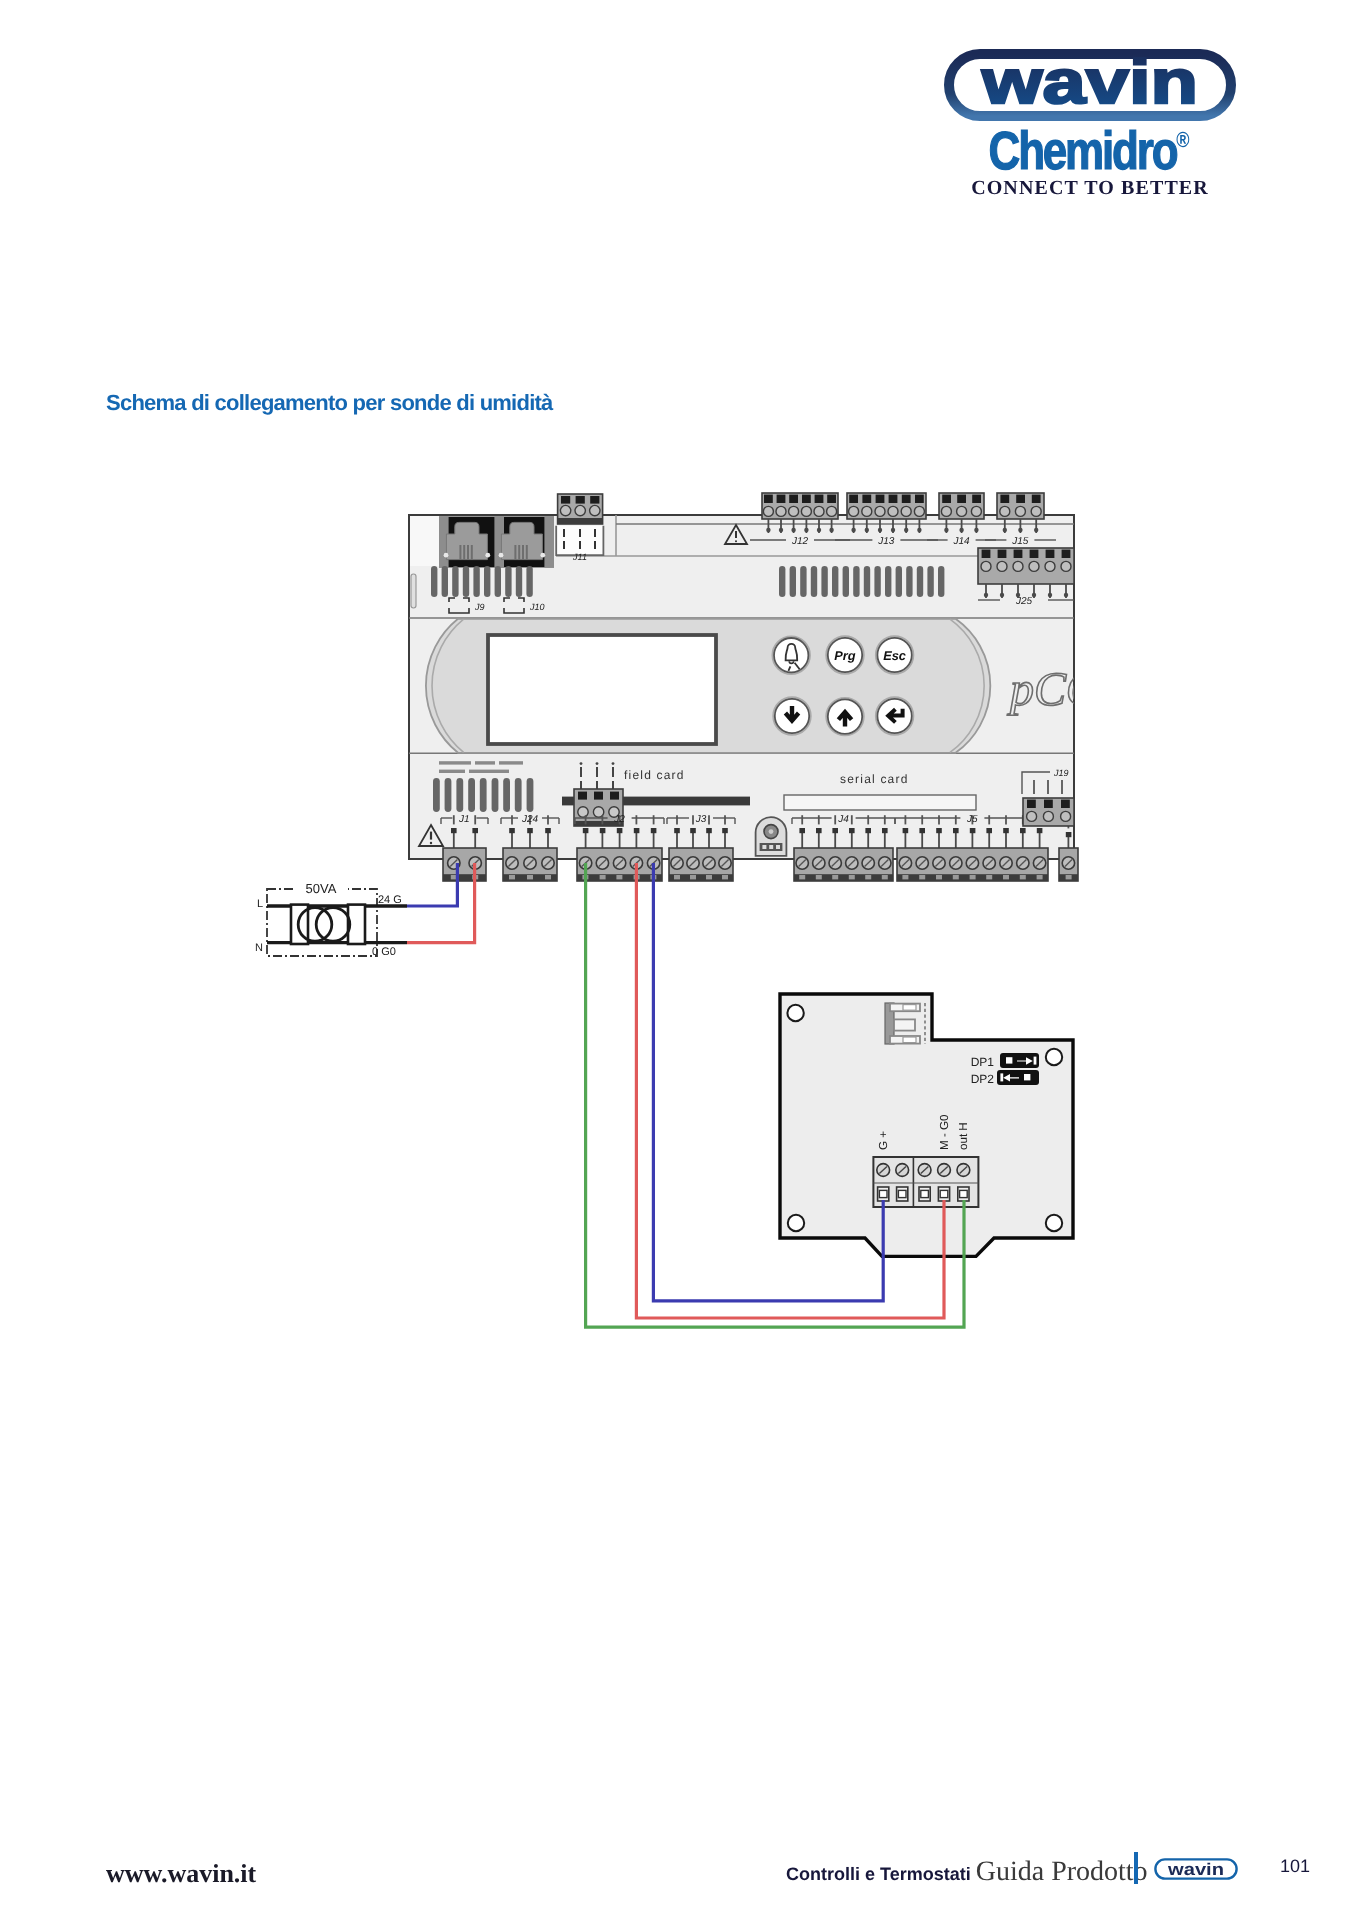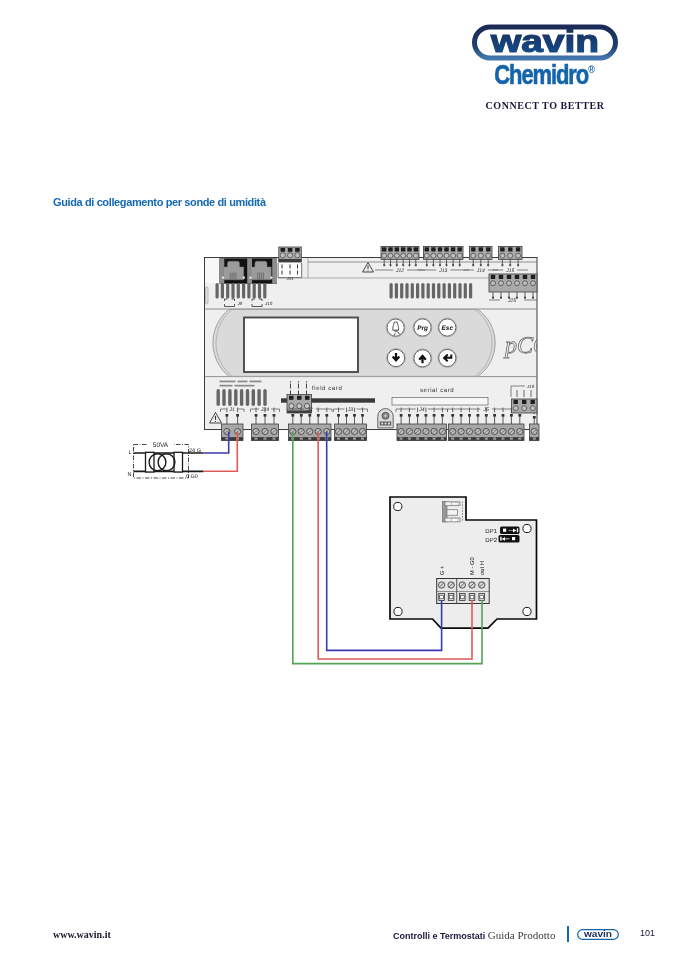--- a/index.html
+++ b/index.html
@@ -18,23 +18,23 @@
 <stop offset="0" stop-color="#1b2a56"></stop>
         <stop offset="1" stop-color="#14508f"></stop>
       </linearGradient>
     </defs>
 <rect x="4.5" y="5" width="141" height="31" rx="15.5" fill="#fff" stroke="url(#pillg)" stroke-width="5"></rect>
 <text x="21" y="29.5" font-family="Liberation Sans, sans-serif" font-size="31" font-weight="bold" fill="url(#txtg)" stroke="url(#txtg)" stroke-width="1.2" textLength="108" lengthAdjust="spacingAndGlyphs">wavin</text>
 </svg>
 
 <div class="abs" style="left:494px;top:60px;width:100px;text-align:center;font-size:22px;font-weight:bold;color:#1464aa;letter-spacing:-1.1px;transform:scaleY(1.22);transform-origin:top;-webkit-text-stroke:0.5px #1464aa;">Chemidro<span style="font-size:9px;vertical-align:9px;-webkit-text-stroke:0;">®</span></div>
 
-<div class="abs" style="left:470px;top:88.5px;width:150px;text-align:center;font-size:10px;font-weight:bold;color:#17173b;letter-spacing:0.55px;white-space:nowrap;font-family:'Liberation Serif',serif;margin-top:11px;">CONNECT TO BETTER</div>
-
-<div class="abs" style="left:53px;top:196px;font-size:11px;font-weight:bold;color:#1568b3;letter-spacing:-0.38px;">Guida di collegamento per sonde di umidità</div>
+<div class="abs" style="left:470px;top:88.5px;width:150px;text-align:center;font-size:10px;font-weight:bold;color:#17173b;letter-spacing:0.55px;white-space:nowrap;font-family:'Liberation Serif',serif;">CONNECT TO BETTER</div>
+
+<div class="abs" style="left:53px;top:196px;font-size:11px;font-weight:bold;color:#1568b3;letter-spacing:-0.38px;">Schema di collegamento per sonde di umidità</div>
 
 <svg class="abs" style="left:0;top:0;text-rendering:geometricPrecision;" width="678" height="959" viewBox="0 0 678 959">
 <defs>
       <clipPath id="bodyclip">
         <rect x="204.5" y="257.5" width="332.5" height="172"></rect>
       </clipPath>
     </defs>
 
 <g>
       <rect x="204.5" y="257.5" width="332.5" height="172" fill="#efefef" stroke="#3c3c3c" stroke-width="1"></rect>
@@ -735,23 +735,23 @@
       <text transform="translate(483.7 575) rotate(-90)" font-size="5.8" fill="#222">out H</text>
     </g>
 
 <path d="M 292.8 431.5 V 663.6 H 482 V 600" fill="none" stroke="#53a553" stroke-width="1.6"></path>
 
 <path d="M 318.2 431.5 V 659 H 472 V 600" fill="none" stroke="#e05a5a" stroke-width="1.6"></path>
 
 <path d="M 326.7 431.5 V 650.4 H 441.6 V 600" fill="none" stroke="#3b3bb0" stroke-width="1.6"></path>
 </svg>
 
-<div class="abs" style="left:53px;top:929px;font-size:10px;font-weight:bold;color:#1a1a28;font-family:'Liberation Serif',serif;">www.wavin.it</div>
-
-<div class="abs" style="left:393px;top:928.5px;font-size:9px;color:#17173b;"><b>Controlli e Termostati</b> <span style="color:#3a3a3a;font-family:'Liberation Serif',serif;font-size:11px;">Guida Prodotto</span></div>
+<div class="abs" style="left:53px;top:929px;font-size:13px;font-weight:bold;color:#1a1a28;font-family:'Liberation Serif',serif;">www.wavin.it</div>
+
+<div class="abs" style="left:393px;top:928.5px;font-size:9px;color:#17173b;"><b>Controlli e Termostati</b> <span style="color:#3a3a3a;font-family:'Liberation Serif',serif;font-size:14px;">Guida Prodotto</span></div>
 
 <div class="abs" style="left:567px;top:926px;width:1.5px;height:16px;background:#1568b3;"></div>
 
 <svg class="abs" style="left:577px;top:929px;" width="42" height="11" viewBox="0 0 42 11">
 <rect x="0.7" y="0.7" width="40.6" height="9.6" rx="4.8" fill="#fff" stroke="#1464aa" stroke-width="1.2"></rect>
 <text x="7" y="8.3" font-family="Liberation Sans, sans-serif" font-size="8.5" font-weight="bold" fill="#1b2a56" textLength="28" lengthAdjust="spacingAndGlyphs">wavin</text>
 </svg>
 
 <div class="abs" style="left:640px;top:928px;font-size:9px;font-weight:normal;color:#17173b;">101</div>
 

